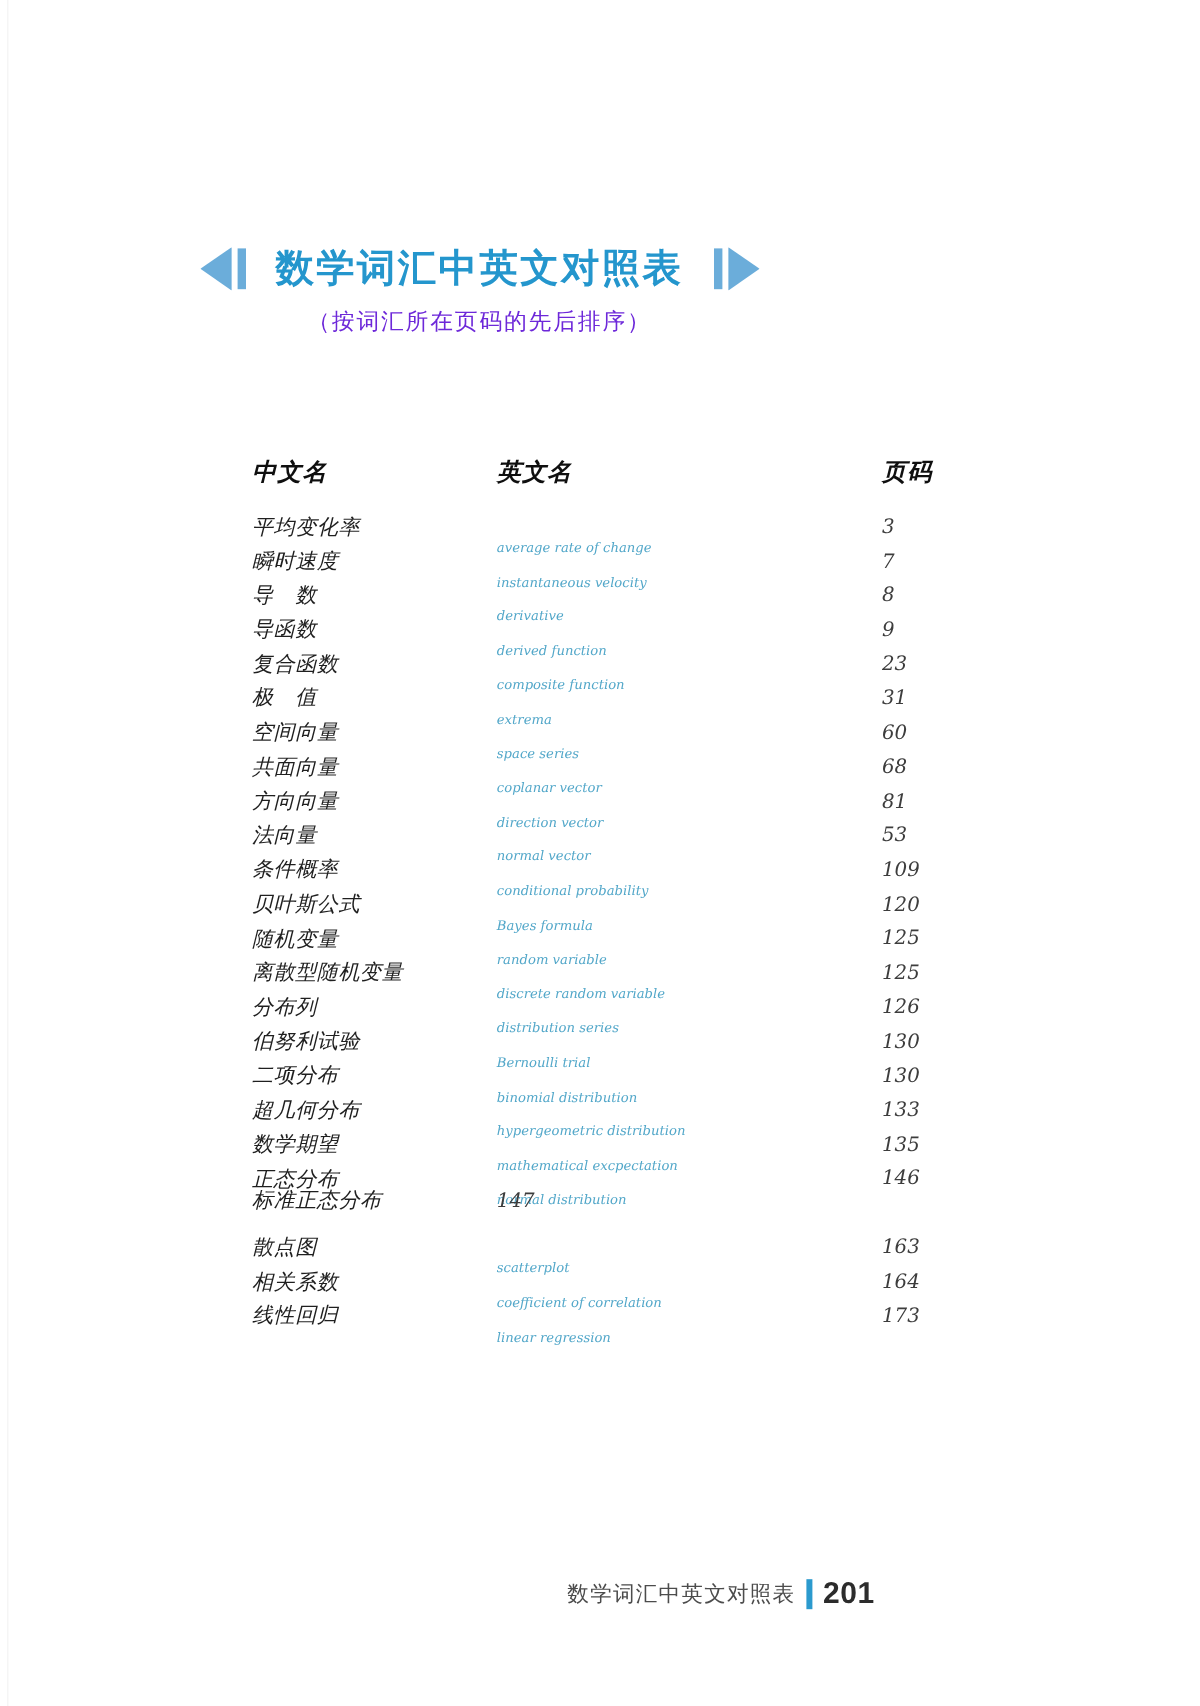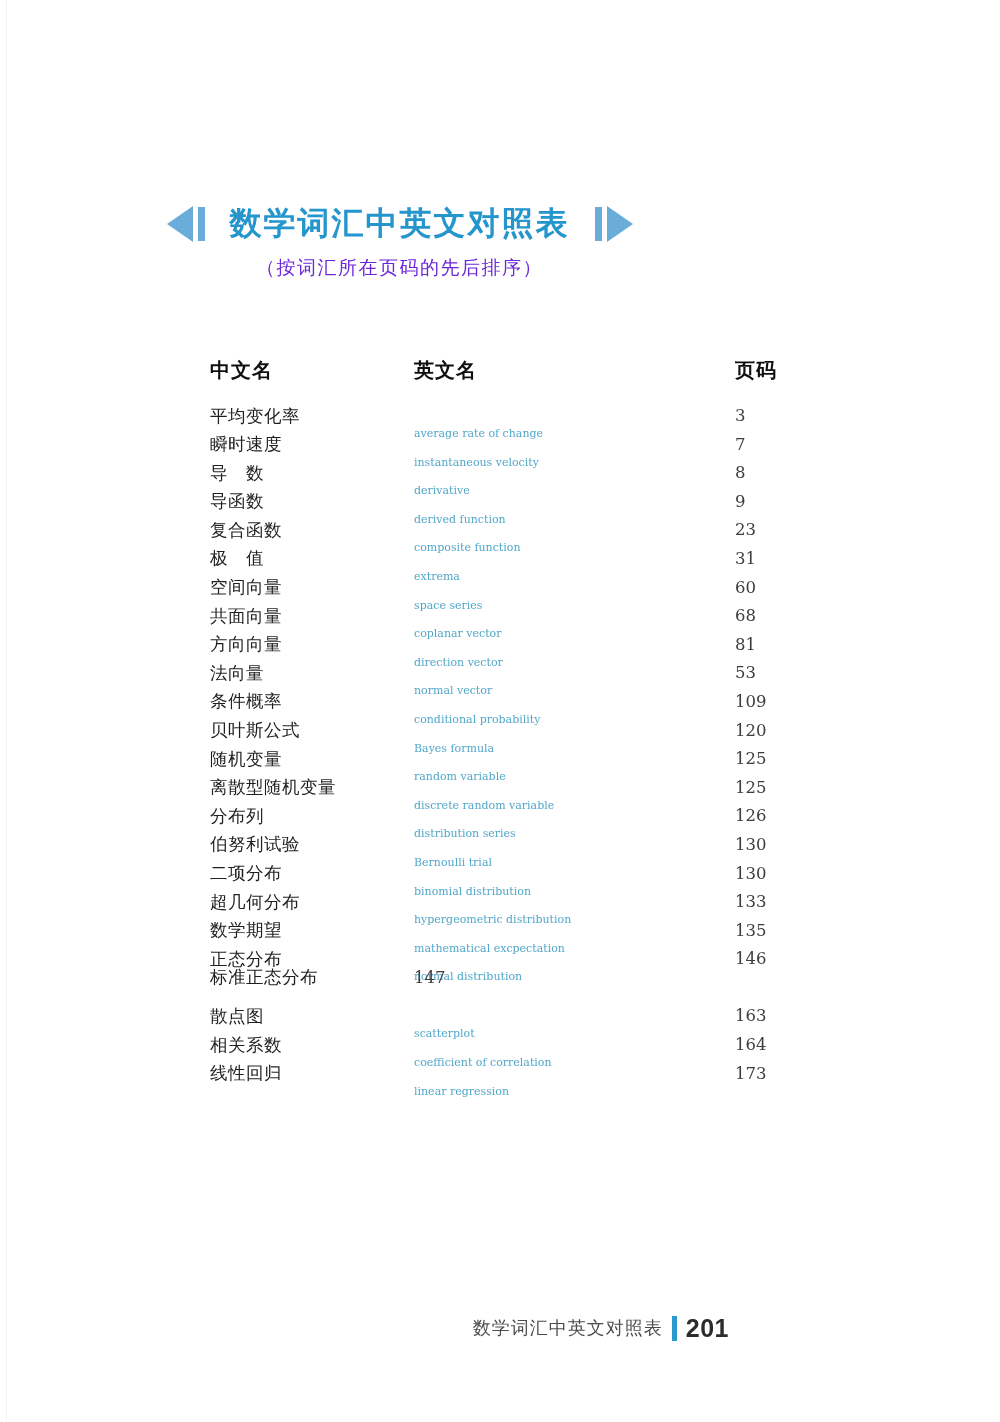--- a/index.html
+++ b/index.html
@@ -60,22 +60,23 @@
     font-family: "Liberation Serif", serif;
     font-size: 19px;
     letter-spacing: 1.5px;
     color: #6d28d9;
   }
 
   
   .vocab-table {
     position: absolute;
     left: 210px;
-    top: 357px;
+    top: 380px;
     width: 600px;
+    font-style: italic;
   }
   .thead {
     display: grid;
     grid-template-columns: 204px 321px 1fr;
     height: 24px;
     align-items: center;
     font-family: "Liberation Sans", sans-serif;
     font-size: 20px;
     font-weight: bold;
     color: #0f0f0f;

